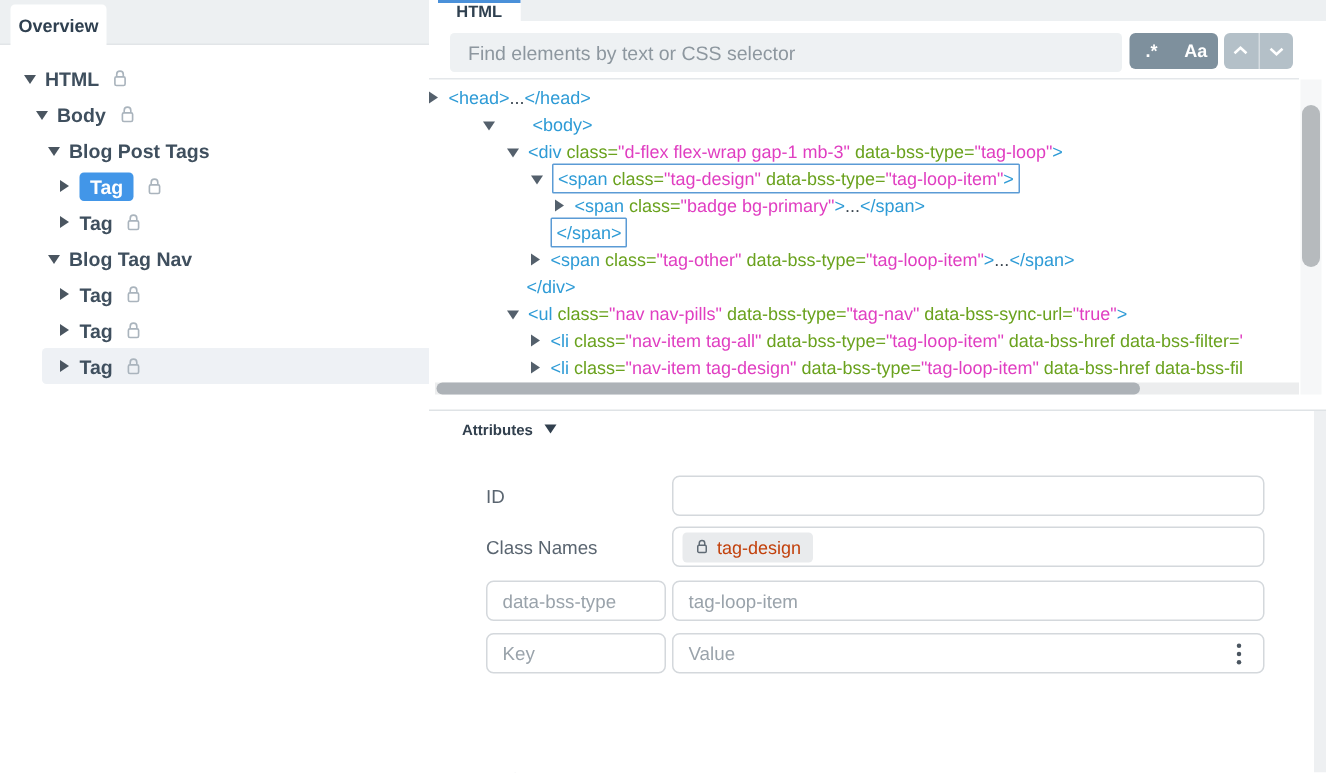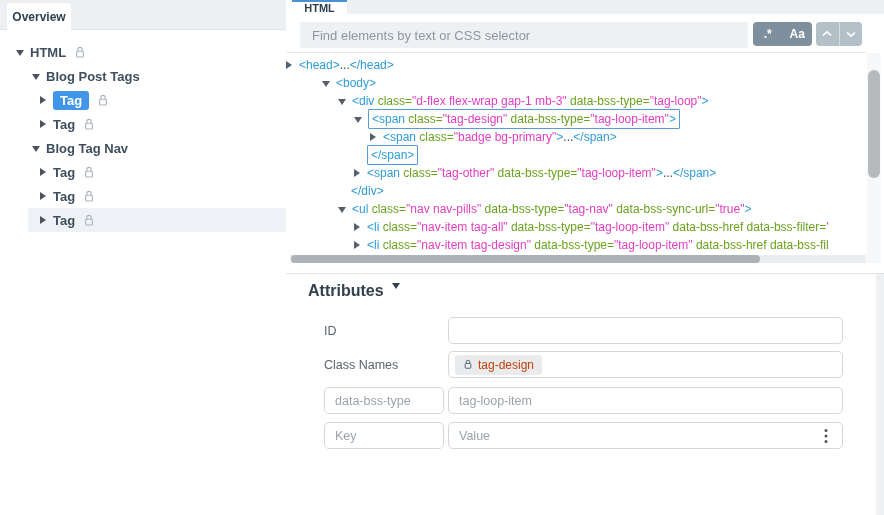--- a/index.html
+++ b/index.html
@@ -60,21 +60,21 @@
   
   .vscroll-track{position:absolute;left:581px;top:53px;width:14px;height:210px;background:#f6f7f8}
   .vscroll-thumb{position:absolute;left:582px;top:70px;width:12px;height:108px;background:#b6babd;border-radius:6px}
   .hscroll-track{position:absolute;left:4px;top:255px;width:576px;height:8px;background:#ecedee}
   .hscroll-thumb{position:absolute;left:5px;top:255px;width:469px;height:8px;background:#adb2b7;border-radius:4px}
 
   
   .attrs{position:absolute;left:0;top:273px;width:598px;height:242px;background:#fff;border-top:1px solid #dfe3e6}
   .attrs-strip{position:absolute;right:0;top:0;width:8px;height:242px;background:#eef0f2}
   .attrs-header{position:absolute;left:22px;top:8px;display:flex;align-items:flex-start;gap:8px;
-        font-size:16px;font-weight:bold;color:#32404e;cursor:pointer}
+        font-size:10px;font-weight:bold;color:#32404e;cursor:pointer}
   .attrs-header .tri.down{border-top-color:#32404e}
   .fld-label{position:absolute;left:38px;font-size:12.5px;color:#5a6570}
   .inp{position:absolute;border:1px solid #d4d8dc;border-radius:5px;background:#fff;height:27px;
         font-size:12.5px;padding:0 10px;color:#2f3740;outline:none;font-family:"Liberation Sans",sans-serif}
   .inp::placeholder{color:var(--muted);opacity:1}
   .inp.muted{color:var(--muted)}
   .inp.right{left:162px;width:395px}
   .inp.leftsm{left:38px;width:120px}
   .classbox{position:absolute;left:162px;width:395px;height:27px;border:1px solid #d4d8dc;border-radius:5px;
         background:#fff;display:flex;align-items:center;padding:0 6px}
@@ -103,20 +103,30 @@
         <div class="trow" style="padding-left: 16px;">
           <span class="tri down"></span>
           <span>HTML</span>
           <span class="lock">
             <svg width="12" height="13" viewBox="0 0 12 13">
               <path d="M3.8 5.2 V3.6 a2.2 2.2 0 0 1 4.4 0 V5.2" fill="none" stroke="#aab4bd" stroke-width="1.1"></path>
               <rect x="2.6" y="5.2" width="6.8" height="5.8" rx="1" fill="none" stroke="#aab4bd" stroke-width="1.1"></rect>
             </svg>
           </span>
         </div>
+        <div class="trow" style="padding-left: 24px;">
+          <span class="tri down"></span>
+          <span>Body</span>
+          <span class="lock">
+            <svg width="12" height="13" viewBox="0 0 12 13">
+              <path d="M3.8 5.2 V3.6 a2.2 2.2 0 0 1 4.4 0 V5.2" fill="none" stroke="#aab4bd" stroke-width="1.1"></path>
+              <rect x="2.6" y="5.2" width="6.8" height="5.8" rx="1" fill="none" stroke="#aab4bd" stroke-width="1.1"></rect>
+            </svg>
+          </span>
+        </div>
         <div class="trow" style="padding-left: 32px;">
           <span class="tri down"></span>
           <span>Blog Post Tags</span>
         </div>
         <div class="trow" style="padding-left: 40px;">
           <span class="tri right"></span>
           <span class="sel-badge">Tag</span>
           <span class="lock">
             <svg width="12" height="13" viewBox="0 0 12 13">
               <path d="M3.8 5.2 V3.6 a2.2 2.2 0 0 1 4.4 0 V5.2" fill="none" stroke="#aab4bd" stroke-width="1.1"></path>
@@ -194,21 +204,21 @@
       </span>
       <span class="gbtn">
         <svg width="10" height="8" viewBox="0 0 10 8">
           <polyline points="1,2.5 5,6.2 9,2.5" fill="none" stroke="#fff" stroke-width="1.7"></polyline>
         </svg>
       </span>
     </div>
 
     <div class="code">
         <div class="cline" style=""><span class="tri right"></span><span class="tk-tag">&lt;head&gt;</span><span class="tk-plain">...</span><span class="tk-tag">&lt;/head&gt;</span></div>
-        <div class="cline" style="padding-left: 36px;"><span class="tri down"></span><span class="tk-tag">&lt;body&gt;</span></div>
+        <div class="cline" style="padding-left: 36px; gap: 19px;"><span class="tri down"></span><span class="tk-tag">&lt;body&gt;</span></div>
         <div class="cline" style="padding-left: 52px;"><span class="tri down"></span><span class="tk-tag">&lt;div</span><span class="tk-attr"> class=</span><span class="tk-val">"d-flex flex-wrap gap-1 mb-3"</span><span class="tk-attr"> data-bss-type=</span><span class="tk-val">"tag-loop"</span><span class="tk-tag">&gt;</span></div>
         <div class="cline" style="padding-left: 68px;"><span class="tri down"></span><span class="selbox"><span class="tk-tag">&lt;span</span><span class="tk-attr"> class=</span><span class="tk-val">"tag-design"</span><span class="tk-attr"> data-bss-type=</span><span class="tk-val">"tag-loop-item"</span><span class="tk-tag">&gt;</span></span></div>
         <div class="cline" style="padding-left: 84px;"><span class="tri right"></span><span class="tk-tag">&lt;span</span><span class="tk-attr"> class=</span><span class="tk-val">"badge bg-primary"</span><span class="tk-tag">&gt;</span><span class="tk-plain">...</span><span class="tk-tag">&lt;/span&gt;</span></div>
         <div class="cline" style="padding-left: 81px;"><span class="selbox"><span class="tk-tag">&lt;/span&gt;</span></span></div>
         <div class="cline" style="padding-left: 68px;"><span class="tri right"></span><span class="tk-tag">&lt;span</span><span class="tk-attr"> class=</span><span class="tk-val">"tag-other"</span><span class="tk-attr"> data-bss-type=</span><span class="tk-val">"tag-loop-item"</span><span class="tk-tag">&gt;</span><span class="tk-plain">...</span><span class="tk-tag">&lt;/span&gt;</span></div>
         <div class="cline" style="padding-left: 65px;"><span class="tk-tag">&lt;/div&gt;</span></div>
         <div class="cline" style="padding-left: 52px;"><span class="tri down"></span><span class="tk-tag">&lt;ul</span><span class="tk-attr"> class=</span><span class="tk-val">"nav nav-pills"</span><span class="tk-attr"> data-bss-type=</span><span class="tk-val">"tag-nav"</span><span class="tk-attr"> data-bss-sync-url=</span><span class="tk-val">"true"</span><span class="tk-tag">&gt;</span></div>
         <div class="cline" style="padding-left: 68px;"><span class="tri right"></span><span class="tk-tag">&lt;li</span><span class="tk-attr"> class=</span><span class="tk-val">"nav-item tag-all"</span><span class="tk-attr"> data-bss-type=</span><span class="tk-val">"tag-loop-item"</span><span class="tk-attr"> data-bss-href</span><span class="tk-attr"> data-bss-filter=</span><span class="tk-val">'</span></div>
         <div class="cline" style="padding-left: 68px;"><span class="tri right"></span><span class="tk-tag">&lt;li</span><span class="tk-attr"> class=</span><span class="tk-val">"nav-item tag-design"</span><span class="tk-attr"> data-bss-type=</span><span class="tk-val">"tag-loop-item"</span><span class="tk-attr"> data-bss-href</span><span class="tk-attr"> data-bss-fil</span></div>
       </div>

